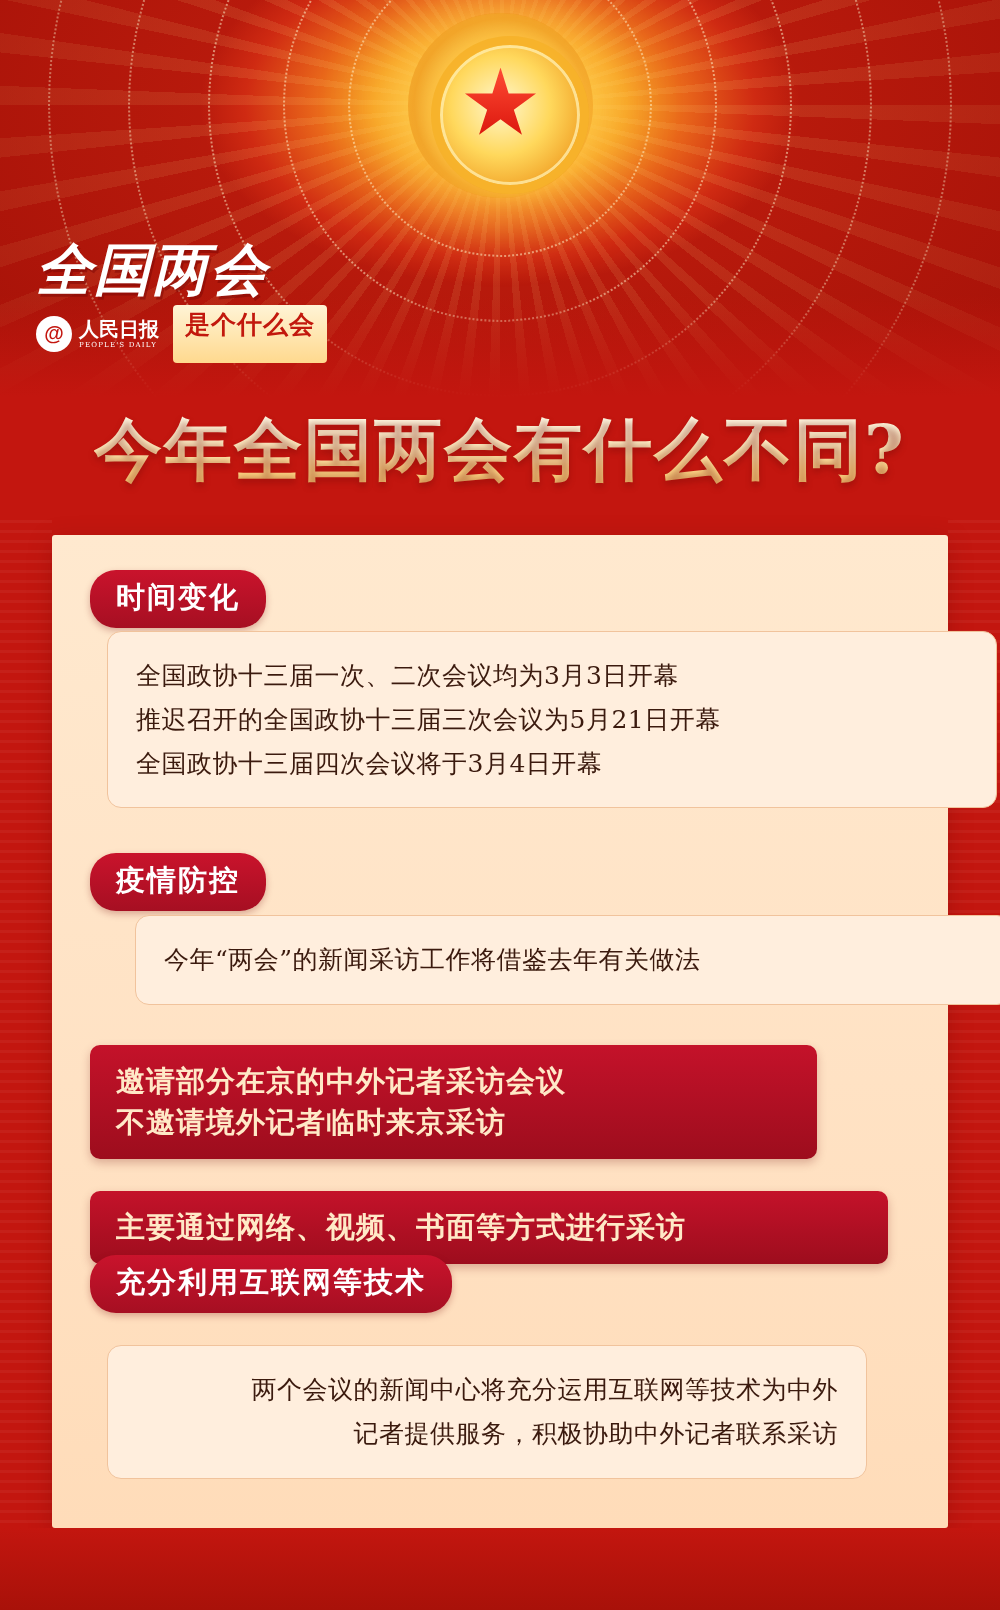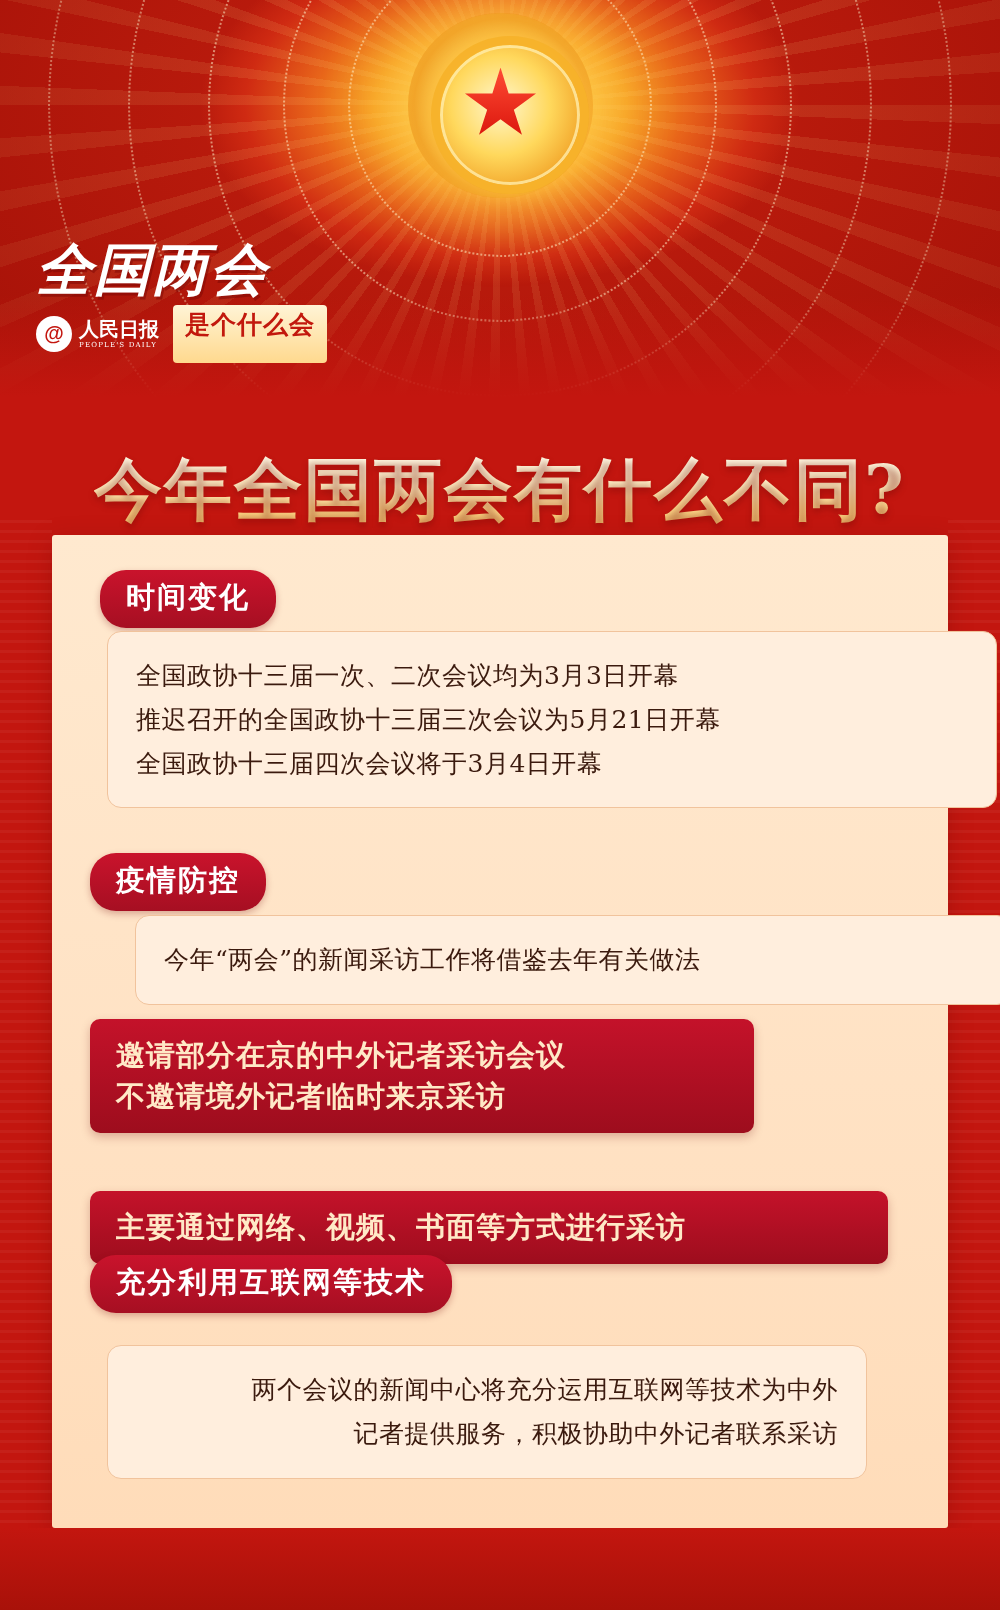--- a/index.html
+++ b/index.html
@@ -137,21 +137,20 @@
     border-radius: 4px;
     letter-spacing: 1px;
   }
 
   
   .main-title-wrap {
     position: absolute;
     left: 0; top: 405px;
     width: 1000px;
     text-align: center;
-    margin-top: 40px;
   }
   .main-title {
     display: inline-block;
     font-family: "DejaVu Serif", "Liberation Serif", serif;
     font-weight: bold;
     font-size: 68px;
     letter-spacing: 2px;
     background: linear-gradient(180deg,#fffdf2 0%,#ffeec0 45%,#ffd98a 70%,#f6be62 100%);
     -webkit-background-clip: text;
     background-clip: text;
@@ -206,25 +205,25 @@
     box-sizing: border-box;
     font-family: "DejaVu Serif", "Liberation Serif", serif;
     font-weight: bold;
     font-size: 29px;
     line-height: 1.42;
     letter-spacing: 1px;
     box-shadow: 0 4px 10px rgba(110,10,10,.25);
   }
 
   
-  .p1 { position:absolute; left:48px;  top:35px;text-align:right; }
+  .p1 { position:absolute; left:38px;  top:35px;text-align:right; }
   .p2 { position:absolute; left:55px;  top:96px;  width: 890px; }
   .p3 { position:absolute; left:38px;  top:318px; }
   .p4 { position:absolute; left:55px;  top:380px; width: 876px; margin-left: 28px; }
-  .p5 { position:absolute; left:38px;  top:484px; width: 664px; }
+  .p5 { position:absolute; left:38px;  top:510px; width: 727px; }
   .p6 { position:absolute; left:38px;  top:656px; width: 798px; }
   .p7 { position:absolute; left:38px;  top:720px; }
   .p8 { position:absolute; left:55px;  top:810px; width: 760px; text-align: right; }
 
   .footer-strip {
     position: absolute;
     left: 0; bottom: 0;
     width: 1000px; height: 82px;
     background: linear-gradient(180deg,#c3160f 0%, #a81109 100%);
   }

